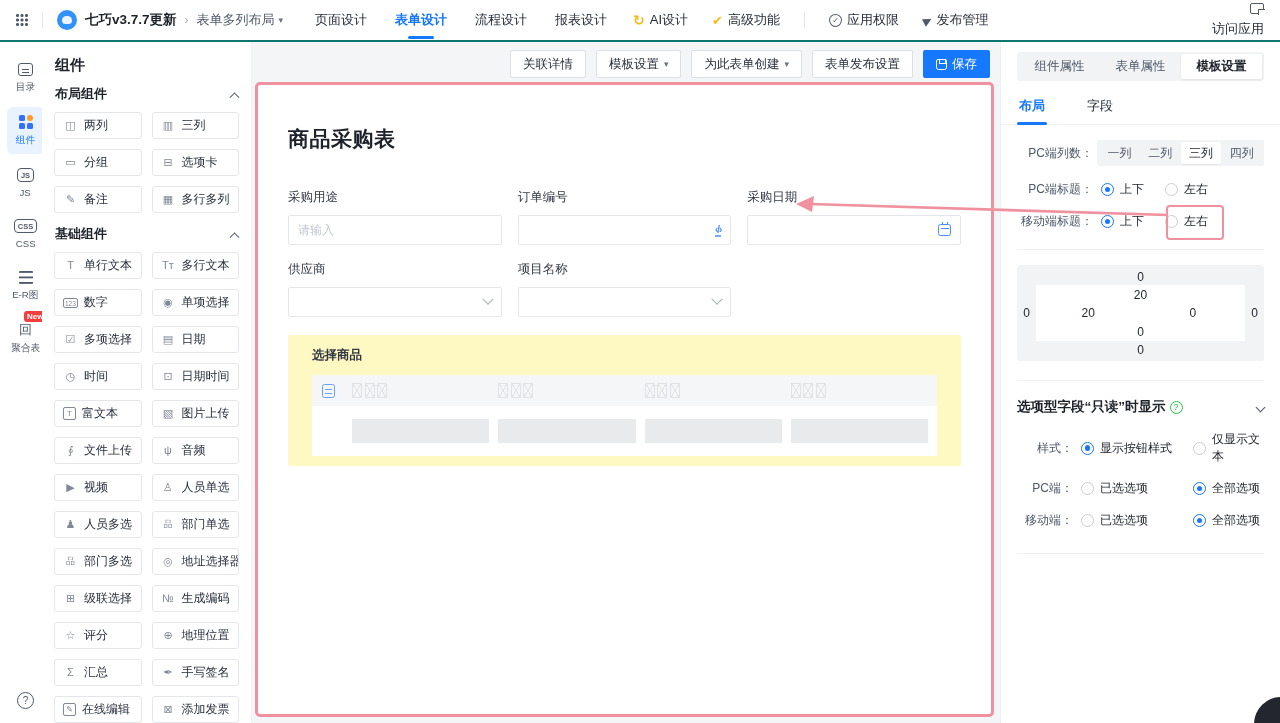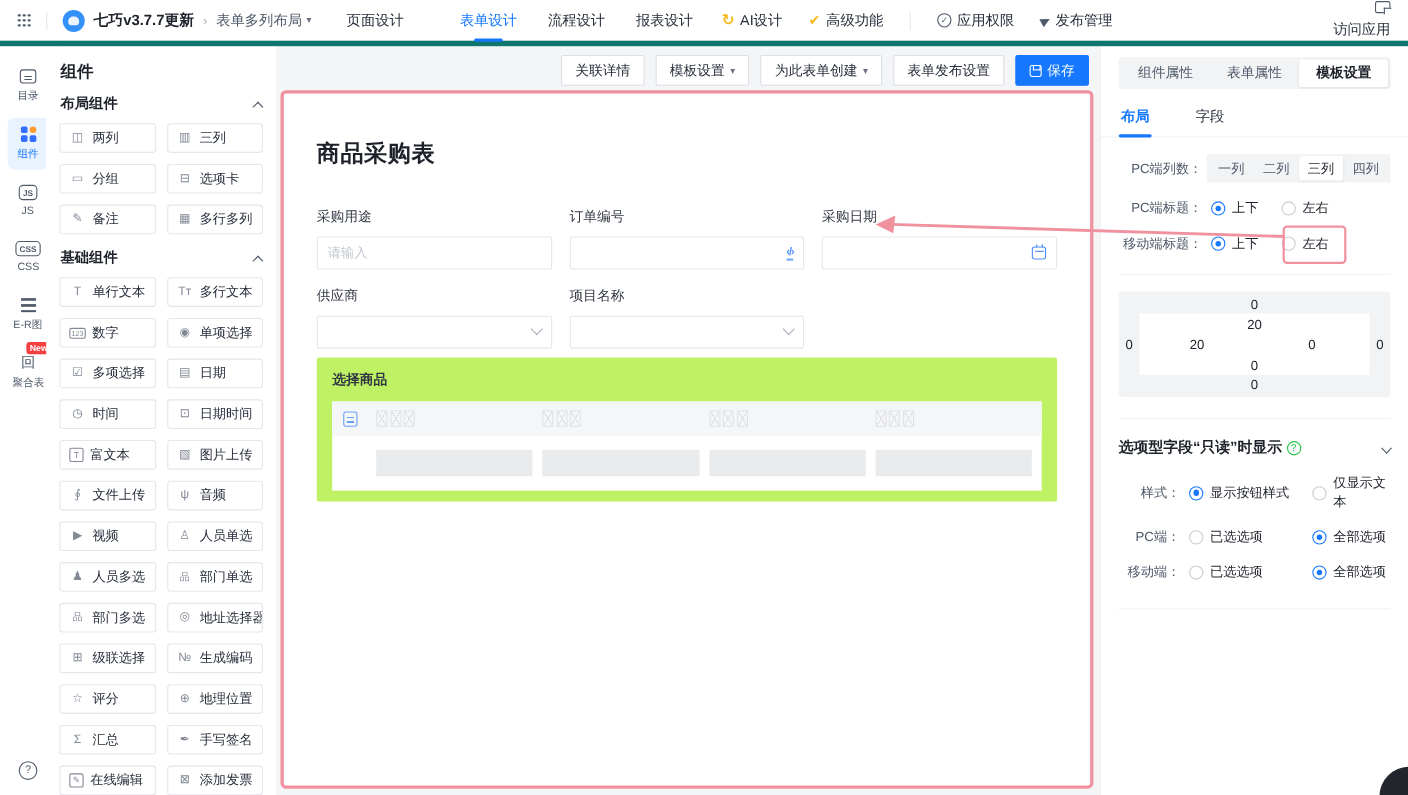--- a/index.html
+++ b/index.html
@@ -1,33 +1,33 @@
 <!DOCTYPE html>
 <html><head>
 <meta charset="utf-8">
 <style>
   * { margin:0; padding:0; box-sizing:border-box; }
   html,body { width:1280px; height:723px; overflow:hidden; }
   body { font-family:"Liberation Sans","DejaVu Sans",sans-serif; font-size:12px; color:#1d2129; background:#fff; position:relative; }
 
   
-  .topbar { position:absolute; left:0; top:0; width:1280px; height:42px; background:#fff; border-bottom:5px solid #0f766e; display:flex; align-items:center; padding:12px 16px; z-index:3; }
+  .topbar { position:absolute; left:0; top:0; width:1280px; height:42px; background:#fff; border-bottom:2px solid #0f766e; display:flex; align-items:center; padding:12px 16px; z-index:3; }
   .dots9 { width:12px; height:12px; position:relative; margin-right:14px; }
   .dots9::before { content:""; position:absolute; left:0; top:0; width:2.5px; height:2.5px; border-radius:50%; background:#4e5969;
     box-shadow:4.5px 0 0 #4e5969, 9px 0 0 #4e5969, 0 4.5px 0 #4e5969, 4.5px 4.5px 0 #4e5969, 9px 4.5px 0 #4e5969, 0 9px 0 #4e5969, 4.5px 9px 0 #4e5969, 9px 9px 0 #4e5969; }
   .tb-divider { width:1px; height:16px; background:#e5e6eb; margin-right:14px; }
   .logo { width:20px; height:20px; border-radius:50%; background:#3491fa; margin-right:8px; position:relative; flex:none; }
   .logo::after { content:""; position:absolute; left:5px; top:6px; width:10px; height:8px; border-radius:5px 5px 4px 4px; background:#fff; opacity:.9; }
   .app-title { font-weight:700; font-size:13.5px; margin-right:8px; white-space:nowrap; }
   .bc-sep { color:#a9aeb8; margin-right:8px; font-size:12px; }
   .breadcrumb { color:#4e5969; font-size:13px; margin-right:4px; white-space:nowrap; }
   .caret { color:#6b7280; font-size:9px; margin-right:6px; }
   .nav { display:flex; align-items:center; margin-left:26px; gap:28px; }
   .nav-item { font-size:13px; color:#272e3b; height:42px; line-height:42px; position:relative; white-space:nowrap; cursor:pointer; }
-  .nav-item.active { color:#1677ff; font-weight:400;margin-left:23px; }
+  .nav-item.active { color:#1677ff; font-weight:700; }
   .nav-item.active::after { content:""; position:absolute; left:50%; transform:translateX(-50%); bottom:2px; width:26px; height:3px; border-radius:2px; background:#1677ff; }
   .nav-extra { display:flex; align-items:center; gap:24px; margin-left:26px; }
   .nav-x { display:flex; align-items:center; gap:5px; font-size:13px; color:#272e3b; white-space:nowrap; }
   .ic-ai { color:#f7ba1e; font-size:14px; font-weight:700; }
   .ic-adv { color:#f7ba1e; font-size:13px; }
   .ic-shield { width:13px; height:13px; border:1.3px solid #4e5969; border-radius:50% 50% 50% 50% / 45% 45% 55% 55%; display:flex; align-items:center; justify-content:center; font-size:8px; color:#4e5969; }
   .ic-send { color:#4e5969; font-size:11px; display:inline-block; transform:rotate(-28deg); }
   .access { margin-left:auto; display:flex; align-items:flex-end; gap:6px; font-size:13px; color:#272e3b;flex-direction:column; }
   .ic-monitor { width:14px; height:11px; border:1.4px solid #4e5969; border-radius:2px; position:relative; }
   .ic-monitor::after { content:""; position:absolute; right:-2px; bottom:-2px; width:6px; height:5px; background:#fff; border-left:1.4px solid #4e5969; border-top:1.4px solid #4e5969; }
@@ -80,21 +80,21 @@
   .fld-box input { border:none; outline:none; width:100%; font-size:12px; color:#1d2129; background:transparent; font-family:inherit; }
   .fld-box input::placeholder { color:#c2c7d0; }
   .fld-right { margin-left:auto; display:flex; align-items:center; }
   .ic-code { color:#4b8df8; font-size:10px; font-weight:700; border-bottom:2px solid #74a9fa; line-height:1.1; letter-spacing:-1px; }
   .ic-cal { width:13px; height:12px; border:1.3px solid #4b8df8; border-radius:2.5px; position:relative; }
   .ic-cal::before { content:""; position:absolute; left:1.5px; right:1.5px; top:2.5px; height:1.2px; background:#4b8df8; }
   .ic-cal::after { content:""; position:absolute; left:2.5px; top:-3px; width:1.2px; height:2.6px; background:#4b8df8; box-shadow:5px 0 0 #4b8df8; }
   .sel-chev { width:8px; height:8px; border-right:1.3px solid #a9aeb8; border-bottom:1.3px solid #a9aeb8; transform:rotate(45deg) translate(-2px,-2px); }
 
   
-  .prod-panel { margin-top:8px; background:#bef264; border-radius:2px; padding:12px 14px 10px; }
+  .prod-panel { margin-top:18px; background:#fef9c3; border-radius:2px; padding:12px 24px 10px; }
   .prod-label { font-size:12.5px; color:#323743; font-weight:600; }
   .ptable { margin-top:11px; background:#fff; padding-bottom:13px; }
   .pt-head { display:flex; align-items:center; background:#f5f6f7; height:31px; padding-left:10px; }
   .pt-iconcell { width:30px; flex:none; display:flex; align-items:center; }
   .ic-table { width:13px; height:14px; border:1.5px solid #6aa1f8; border-radius:2.5px; background:linear-gradient(to bottom, transparent 3px, #6aa1f8 3px 4.2px, transparent 4.2px 7px, #6aa1f8 7px 8.2px, transparent 8.2px) content-box; padding:1.5px 2px; }
   .pt-col { flex:1; display:flex; gap:2.5px; align-items:center; }
   .skel { width:10px; height:15px; border:1px solid #e2e3e6; background:
       linear-gradient(to top right, transparent 46%, #e2e3e6 46% 54%, transparent 54%),
       linear-gradient(to bottom right, transparent 46%, #e2e3e6 46% 54%, transparent 54%); }
   .pt-body { display:flex; padding:13px 0 0 10px; }

